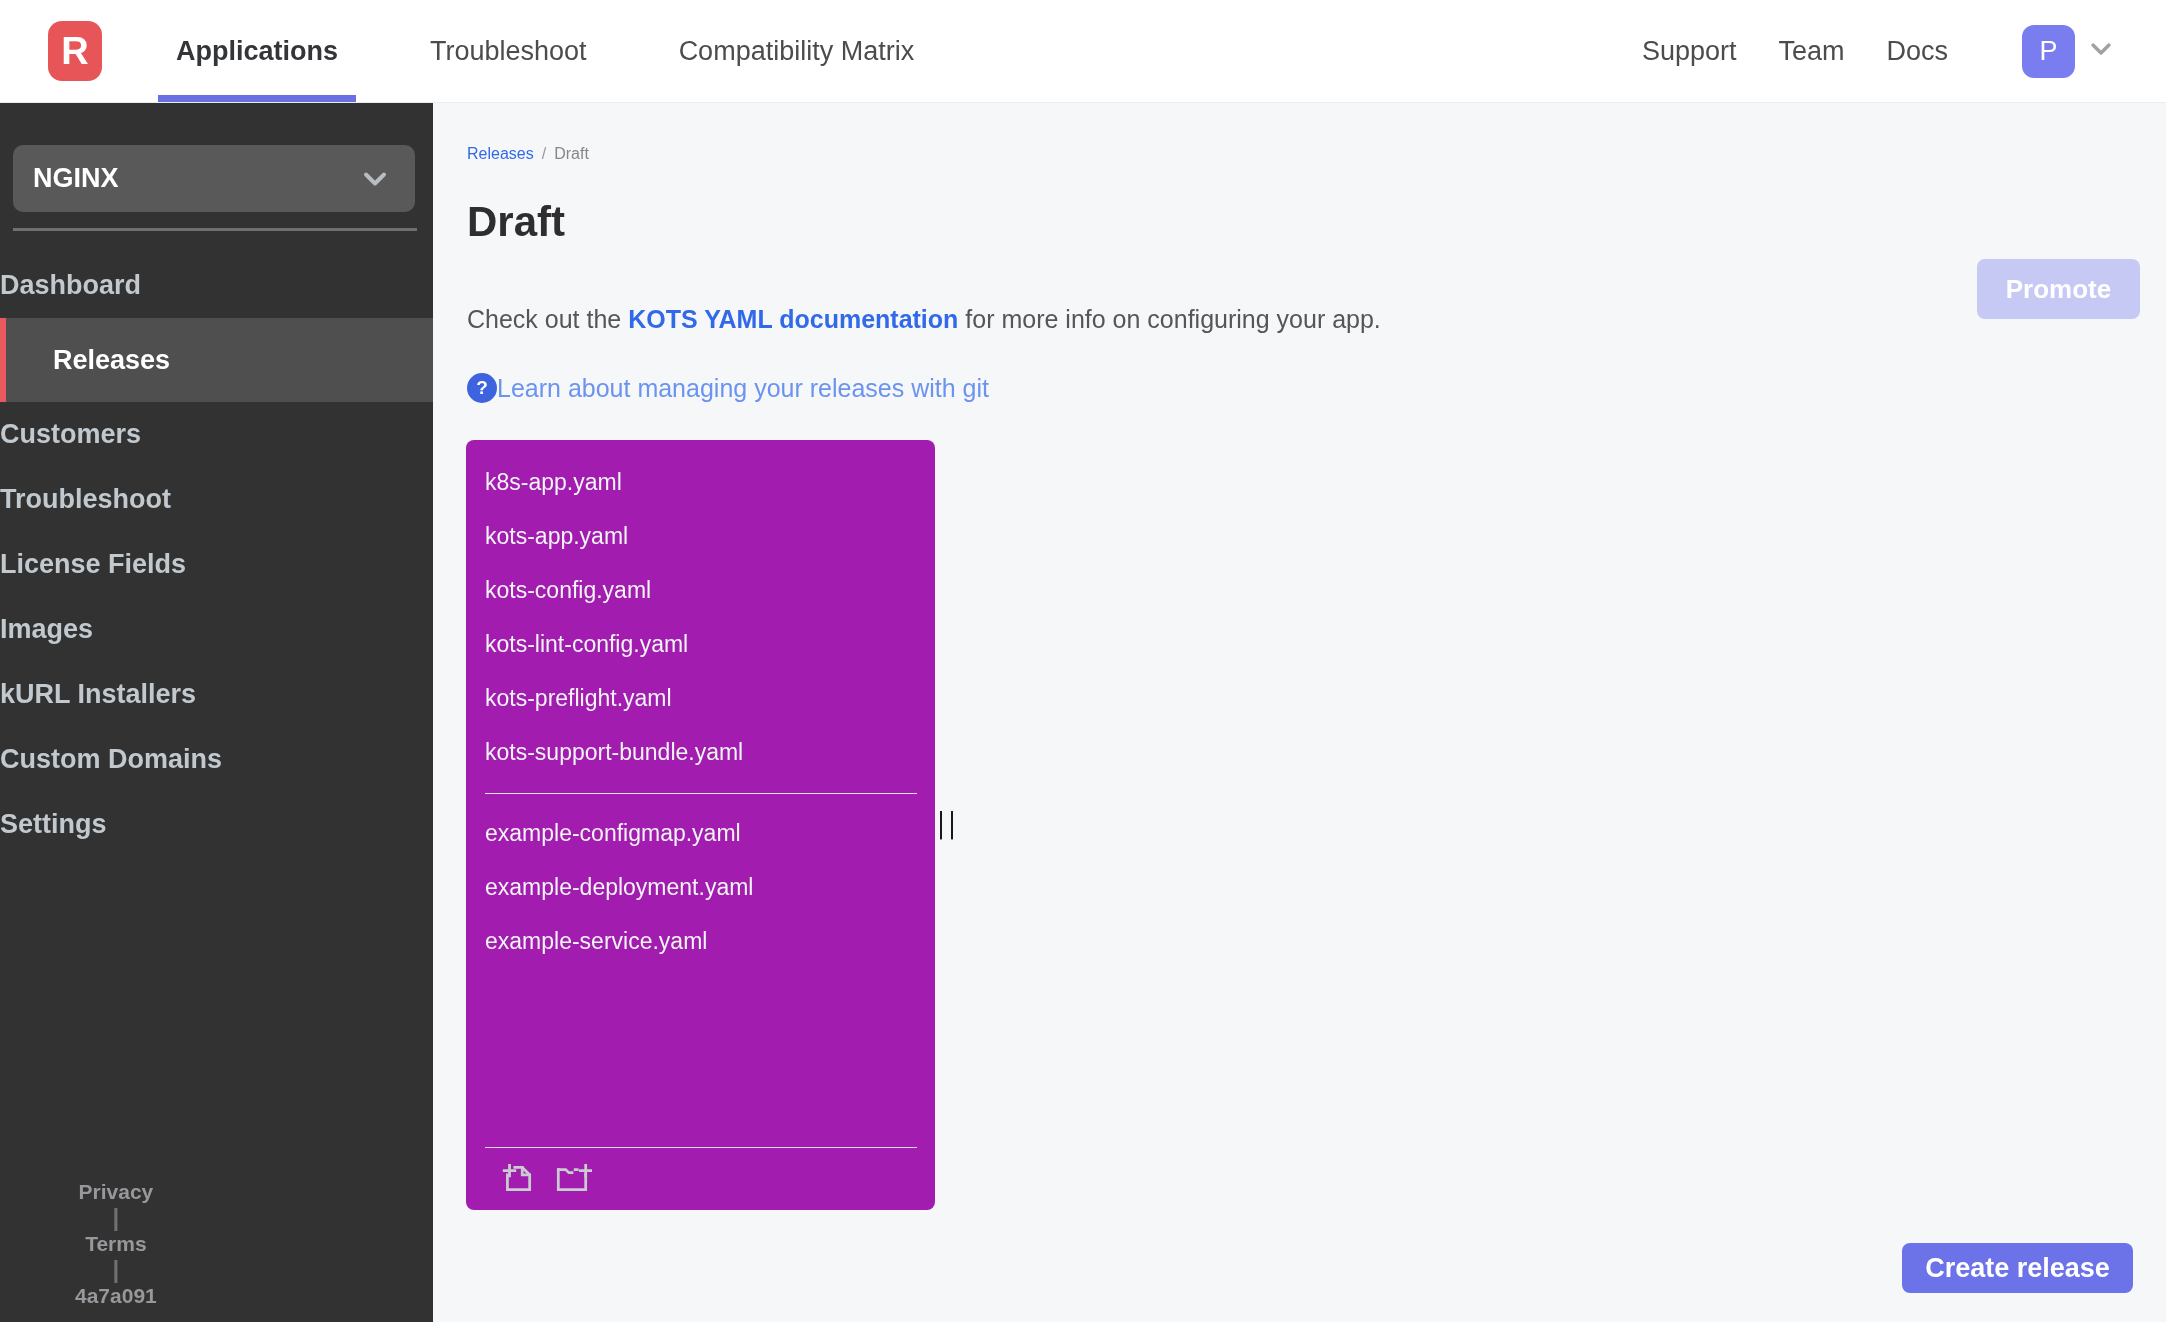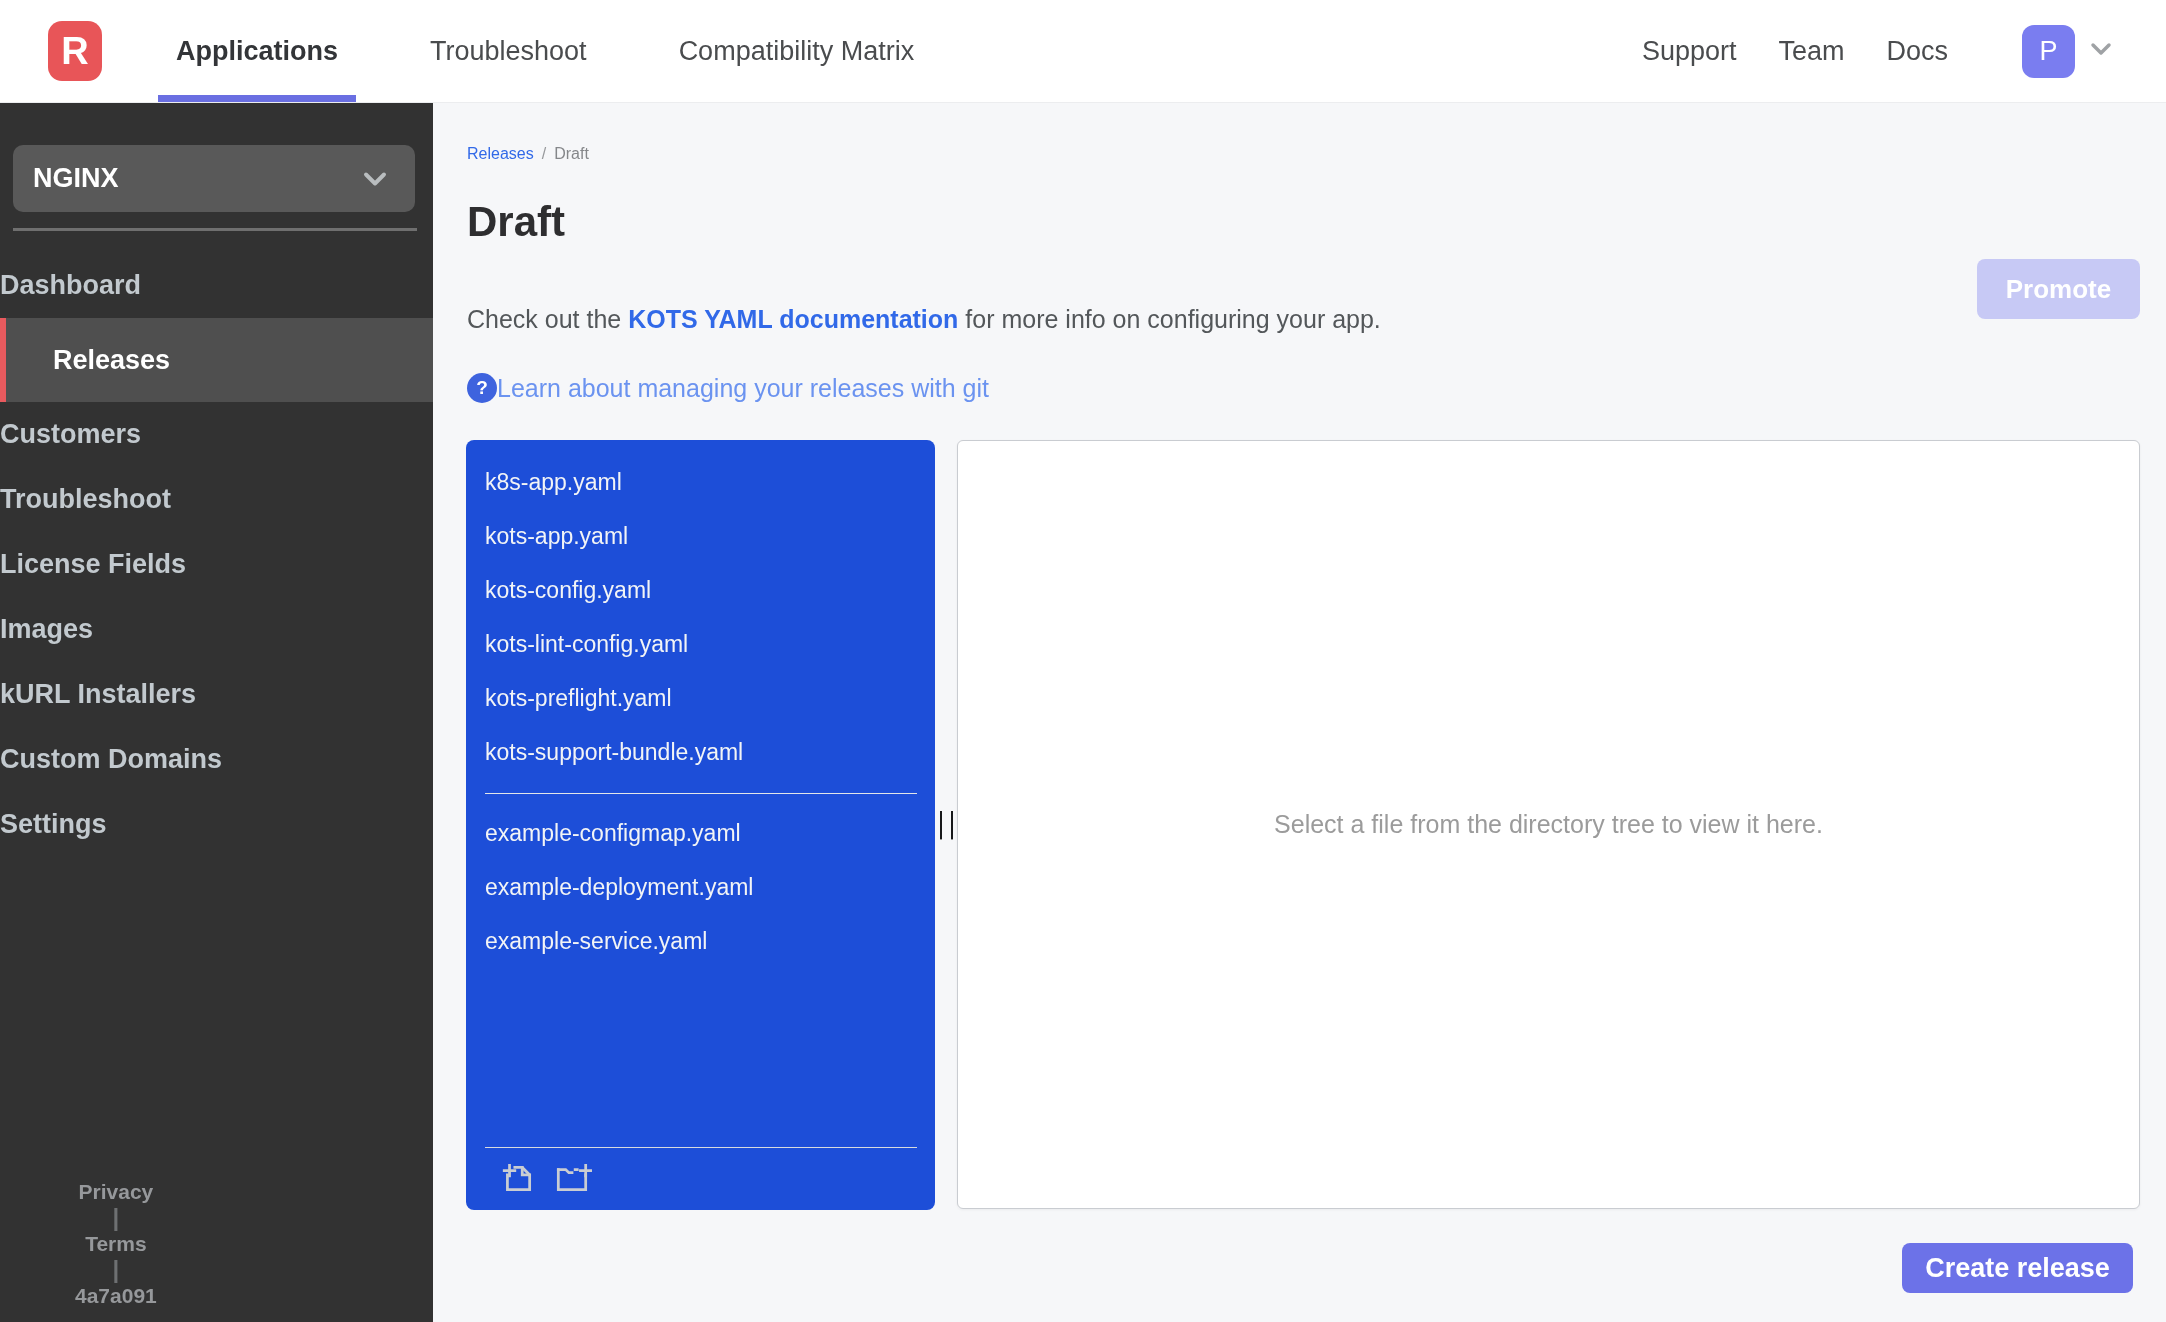--- a/index.html
+++ b/index.html
@@ -89,21 +89,21 @@
     width:30px; height:30px; border-radius:50%; background:#3E63DE;
     color:#fff; font-weight:bold; font-size:19px;
     display:flex; align-items:center; justify-content:center;
   }
   .git-link { margin-left:0; font-size:25px; color:#6B93F0; }
 
   
   .panels { position:absolute; left:33px; right:26px; top:337px; height:770px; }
   .file-tree {
     position:absolute; left:0; top:0; width:469px; height:770px;
-    background:#1d4ed8; border-radius:8px;
+    background:#a21caf; border-radius:8px;
     display:flex; flex-direction:column; overflow:hidden;
   }
   .file-list { padding-top:15px; }
   .file-row {
     height:54px; display:flex; align-items:center;
     padding-left:19px; font-size:23px; color:#F2F4F6;
   }
   .tree-divider { margin:14px 18px 12px 19px; border-top:1px solid #E3E6E9; }
   .tree-spacer { flex:1; }
   .tree-footer { border-top:1px solid #D8DBDE; margin:0 18px 0 19px; padding:12px 0 14px 15px; display:flex; align-items:center; }
@@ -234,21 +234,18 @@
           </svg>
         </span>
       </div>
     </div>
 
     <div class="drag-handle" data-interactable="true">
       <div class="bar" data-interactable="false"></div>
       <div class="bar" data-interactable="false"></div>
     </div>
 
-    <div class="file-viewer" data-interactable="false">
-      <div class="viewer-placeholder" data-interactable="false">Select a file from the directory tree to view it here.</div>
-    </div>
 
   </div>
 
   <button class="create-release-btn" data-interactable="true">Create release</button>
 
 </div>
 
 </body></html>

